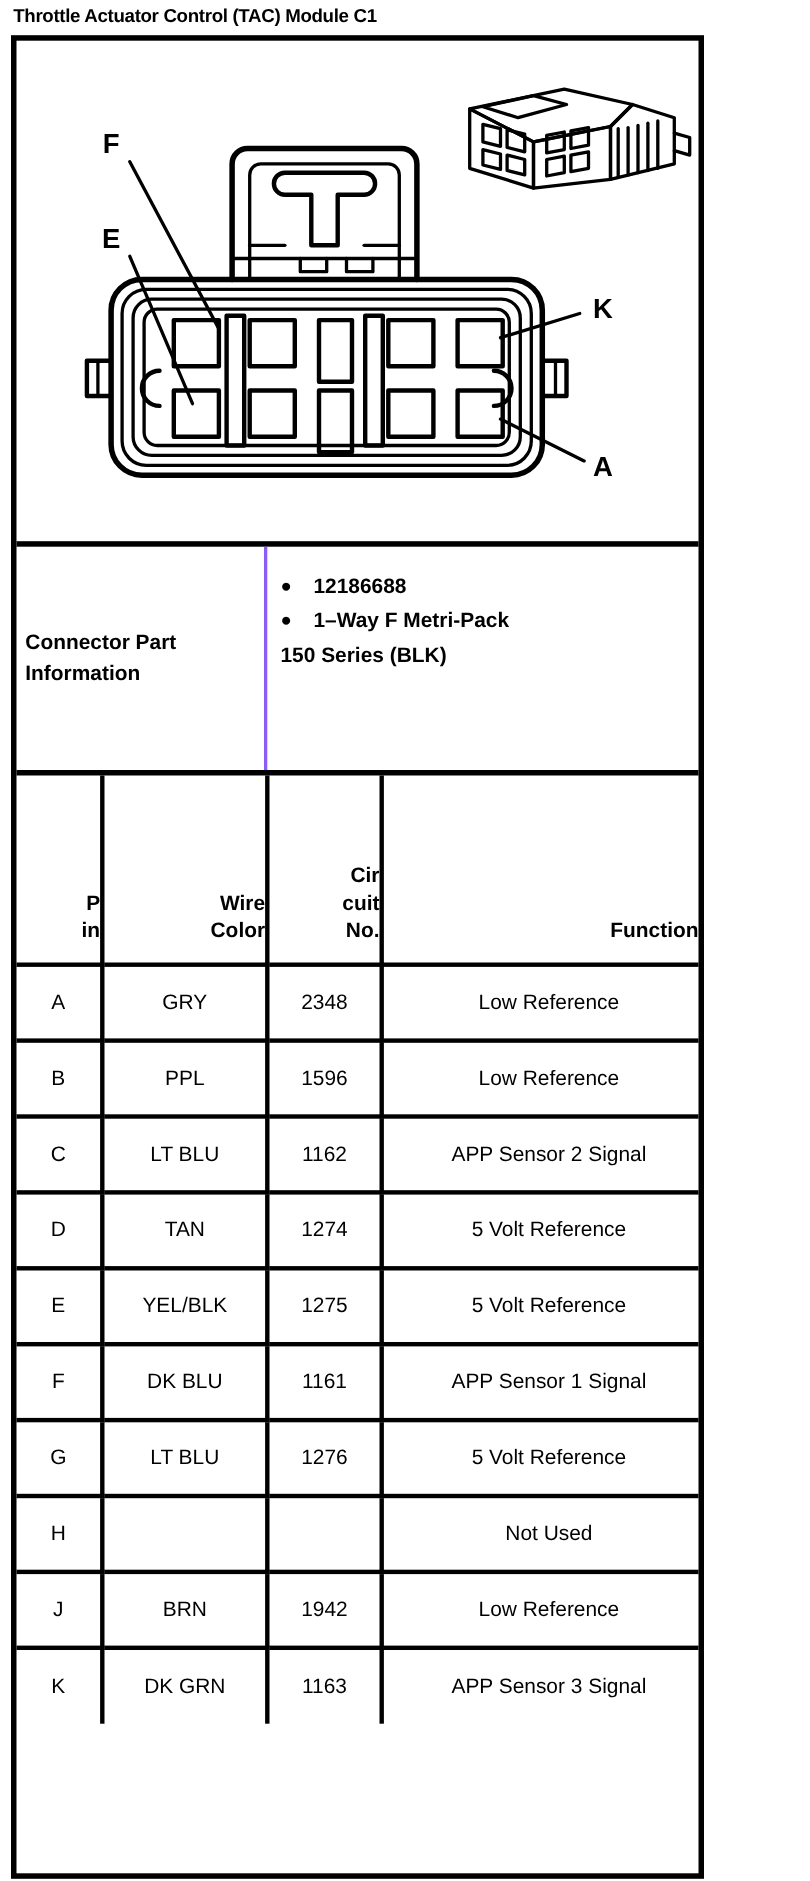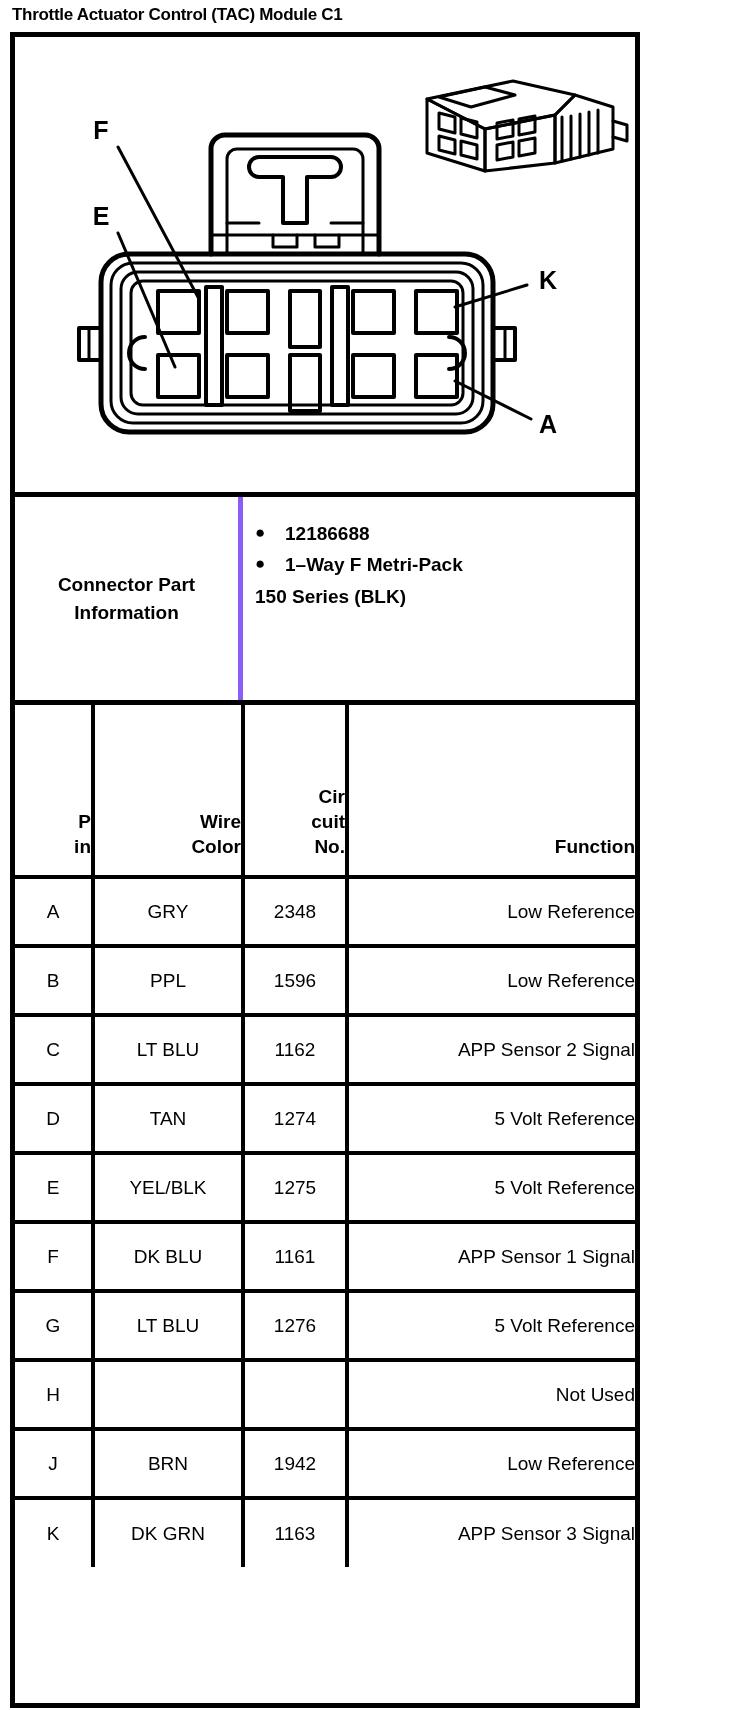--- a/index.html
+++ b/index.html
@@ -65,26 +65,25 @@
     height: 208px;
     border-top: 5px solid #000;
     box-sizing: border-box;
   }
   .cpi-label {
     position: absolute;
     left: 0px;
     top: 0px;
     width: 228px;
     height: 203px;
-    border-right: 5px solid #8b5cf6;
+    border-right: 3px solid #8b5cf6;
     box-sizing: border-box;
     display: flex;
     align-items: center;
     justify-content: center;
-    text-align: center;
     font-size: 19px;
     font-weight: bold;
     line-height: 1.45;
     padding: 0 8px;
   }
   .cpi-body {
     position: absolute;
     left: 228px;
     top: 0px;
     width: 392px;
@@ -152,21 +151,21 @@
     vertical-align: bottom;
     padding-bottom: 16px;
   }
   table.pins tbody td {
     height: 69px;
     vertical-align: middle;
     font-weight: normal;
     text-align: center;
   }
   table.pins tbody td.func {
-    text-align: right;
+    text-align: center;
     padding-left: 14px;
   }
   table.pins tbody tr:last-child td {
     border-bottom: none;
   }
   .hdr-stack { display: block; }
 </style>
 </head>
 <body>
 

